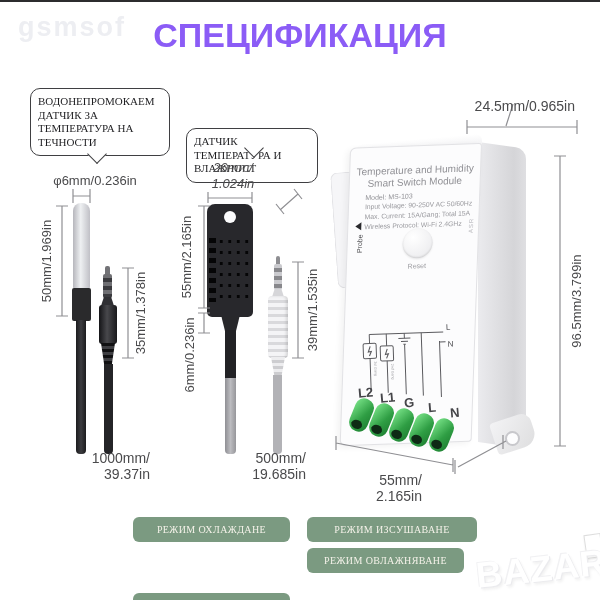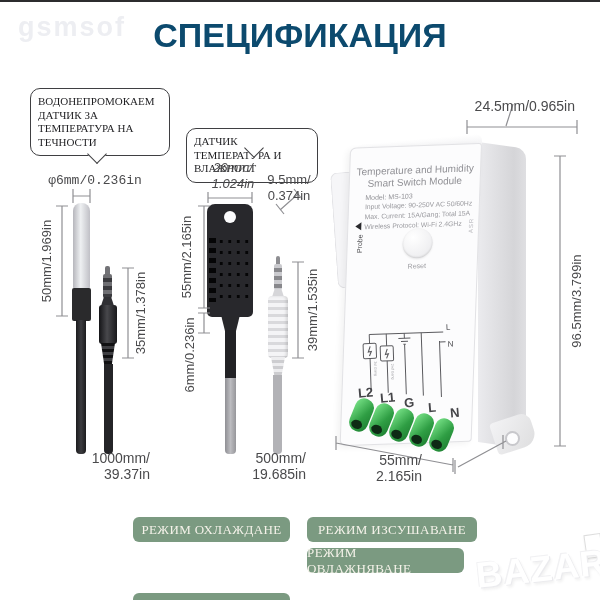--- a/index.html
+++ b/index.html
@@ -1,21 +1,21 @@
 <!DOCTYPE html>
 <html><head>
 <meta charset="utf-8">
 <style>
   html,body{margin:0;padding:0;background:#fff;}
   .stage{position:relative;width:600px;height:600px;background:#ffffff;overflow:hidden;
          font-family:"Liberation Sans",sans-serif;}
   .abs{position:absolute;}
   .topline{left:0;top:0;width:600px;height:2px;background:#2c2c2e;}
   .wm-gsmsof{left:18px;top:12px;font-size:27px;font-weight:bold;color:#edeef2;letter-spacing:2px;}
-  .title{left:0;top:16px;width:600px;text-align:center;font-size:34px;font-weight:bold;color:#0c4a6e;}
+  .title{left:0;top:16px;width:600px;text-align:center;font-size:34px;font-weight:bold;color:#8b5cf6;}
   
   .callout{border:1.5px solid #3f3f42;border-radius:10px;background:#fff;color:#1f1f22;
            font-family:"Liberation Serif",serif;font-size:11px;line-height:13.5px;
            padding:6px 7px;z-index:6;}
   .co1{left:30px;top:88px;width:124px;}
   .co2{left:186px;top:92px;width:116px;margin-top:36px;}
   .tail{width:13px;height:13px;background:#fff;border-right:1.5px solid #3f3f42;
         border-bottom:1.5px solid #3f3f42;transform:rotate(45deg);z-index:7;}
   .t1{left:90px;top:147px;}
   .t2{left:247px;top:141px;}
@@ -100,21 +100,21 @@
     box-shadow:inset 0 -1px 2px rgba(0,0,0,.14),0 1px 2px rgba(0,0,0,.08);}
   .reset-txt{position:absolute;left:40px;top:116px;width:60px;text-align:center;font-size:7px;color:#9b9ba0;}
   .wiring{left:358px;top:312px;width:108px;height:88px;transform:rotate(-2deg);z-index:4;}
   .tlabel{font-weight:bold;font-size:13px;color:#46464a;z-index:5;transform:rotate(-5deg);}
   .term{width:19px;height:34px;border-radius:9px;transform:rotate(22deg);z-index:4;
     background:linear-gradient(115deg,#72dd82 8%,#2f9e44 58%,#1d7d30);}
   .term::after{content:"";position:absolute;left:3px;bottom:2px;width:11px;height:9px;
     border-radius:50%;background:#0e2a15;}
   
   .badge{height:25px;background:#7b9a81;border-radius:6px;color:#f4f2e9;
-    font-family:"Liberation Serif",serif;font-size:13px;letter-spacing:.4px;
+    font-family:"Liberation Serif",serif;font-size:10px;letter-spacing:.4px;
     display:flex;align-items:center;justify-content:center;z-index:6;}
   
   .wm-bazar{left:476px;top:548px;font-size:36px;font-weight:bold;color:#ffffff;
     transform:rotate(-6deg);letter-spacing:1px;z-index:7;
     text-shadow:1px 1px 0 #ebebee,-1px -1px 0 #f1f1f3,2px 3px 3px rgba(0,0,0,.06);}
   .corner-card{left:585px;top:534px;width:15px;height:22px;background:#fff;border:1px solid #ddd;
     box-shadow:0 1px 2px rgba(0,0,0,.08);transform:rotate(-8deg);z-index:7;}
   svg text{font-family:"Liberation Sans",sans-serif;}
 </style>
 </head>
@@ -173,21 +173,21 @@
   <div class="abs probe-metal"></div>
   <div class="abs probe-sleeve"></div>
   <div class="abs probe-cable"></div>
   <div class="abs jk jk1-pin"></div>
   <div class="abs jk jk1-tip"></div>
   <div class="abs jk jk1-cone"></div>
   <div class="abs jk jk1-body"></div>
   <div class="abs jk jk1-ribs"></div>
   <div class="abs jk jk1-cable"></div>
 
-  <div class="abs dim ctr" style="left:45px;top:173px;width:100px;font-family:Liberation Mono, monospace;">φ6mm/0.236in</div>
+  <div class="abs dim ctr" style="left:45px;top:173px;width:100px;">φ6mm/0.236in</div>
   <div class="abs dim vdim" style="left:-8px;top:253px;">50mm/1.969in</div>
   <div class="abs dim vdim" style="left:86px;top:305px;">35mm/1.378in</div>
   <div class="abs dim dim14 preline" style="left:70px;top:450px;width:80px;">1000mm/
 39.37in</div>
 
   <div class="abs dht-body"></div>
   <div class="abs dht-hole"></div>
   <div class="abs dht-comb"></div>
   <div class="abs dht-vents"></div>
   <div class="abs dht-neck"></div>
@@ -195,22 +195,20 @@
   <div class="abs dht-cable-g"></div>
   <div class="abs jk jk2-pin"></div>
   <div class="abs jk jk2-tip"></div>
   <div class="abs jk jk2-cone"></div>
   <div class="abs jk jk2-body"></div>
   <div class="abs jk jk2-ribs"></div>
   <div class="abs jk jk2-cable"></div>
 
   <div class="abs dim ctr preline" style="left:205px;top:160px;width:56px;font-style:italic;">26mm/
 1.024in</div>
-  <div class="abs dim ctr preline" style="left:262px;top:172px;width:54px;">9.5mm/
-0.374in</div>
   <div class="abs dim vdim" style="left:132px;top:249px;">55mm/2.165in</div>
   <div class="abs dim vdim" style="left:135px;top:347px;">6mm/0.236in</div>
   <div class="abs dim vdim" style="left:258px;top:302px;">39mm/1.535in</div>
   <div class="abs dim dim14 preline" style="left:226px;top:450px;width:80px;">500mm/
 19.685in</div>
 
   <div class="abs mod-wing-left"></div>
   <div class="abs mod-side"></div>
   <div class="abs mod-top"></div>
   <div class="abs mod-ear-br"></div>
@@ -256,21 +254,21 @@
   <div class="abs tlabel" style="left:428px;top:400px;">L</div>
   <div class="abs tlabel" style="left:450px;top:405px;">N</div>
   <div class="abs term" style="left:352px;top:398px;"></div>
   <div class="abs term" style="left:372px;top:403px;"></div>
   <div class="abs term" style="left:392px;top:408px;"></div>
   <div class="abs term" style="left:412px;top:413px;"></div>
   <div class="abs term" style="left:432px;top:418px;"></div>
 
   <div class="abs dim dim14" style="left:455px;top:98px;width:120px;">24.5mm/0.965in</div>
   <div class="abs dim vdim" style="left:522px;top:293px;">96.5mm/3.799in</div>
-  <div class="abs dim dim14 preline" style="left:362px;top:452px;width:60px;">55mm/
+  <div class="abs dim dim14 preline" style="left:362px;top:472px;width:60px;">55mm/
 2.165in</div>
 
   <div class="abs badge" style="left:133px;top:517px;width:157px;">РЕЖИМ ОХЛАЖДАНЕ</div>
   <div class="abs badge" style="left:307px;top:517px;width:170px;">РЕЖИМ ИЗСУШАВАНЕ</div>
   <div class="abs badge" style="left:133px;top:548px;width:157px;margin-top:45px;">РЕЖИМ ОТОПЛЕНИЕ</div>
   <div class="abs badge" style="left:307px;top:548px;width:157px;">РЕЖИМ ОВЛАЖНЯВАНЕ</div>
 
   <div class="abs corner-card"></div>
   <div class="abs wm-bazar">BAZAR</div>
 

